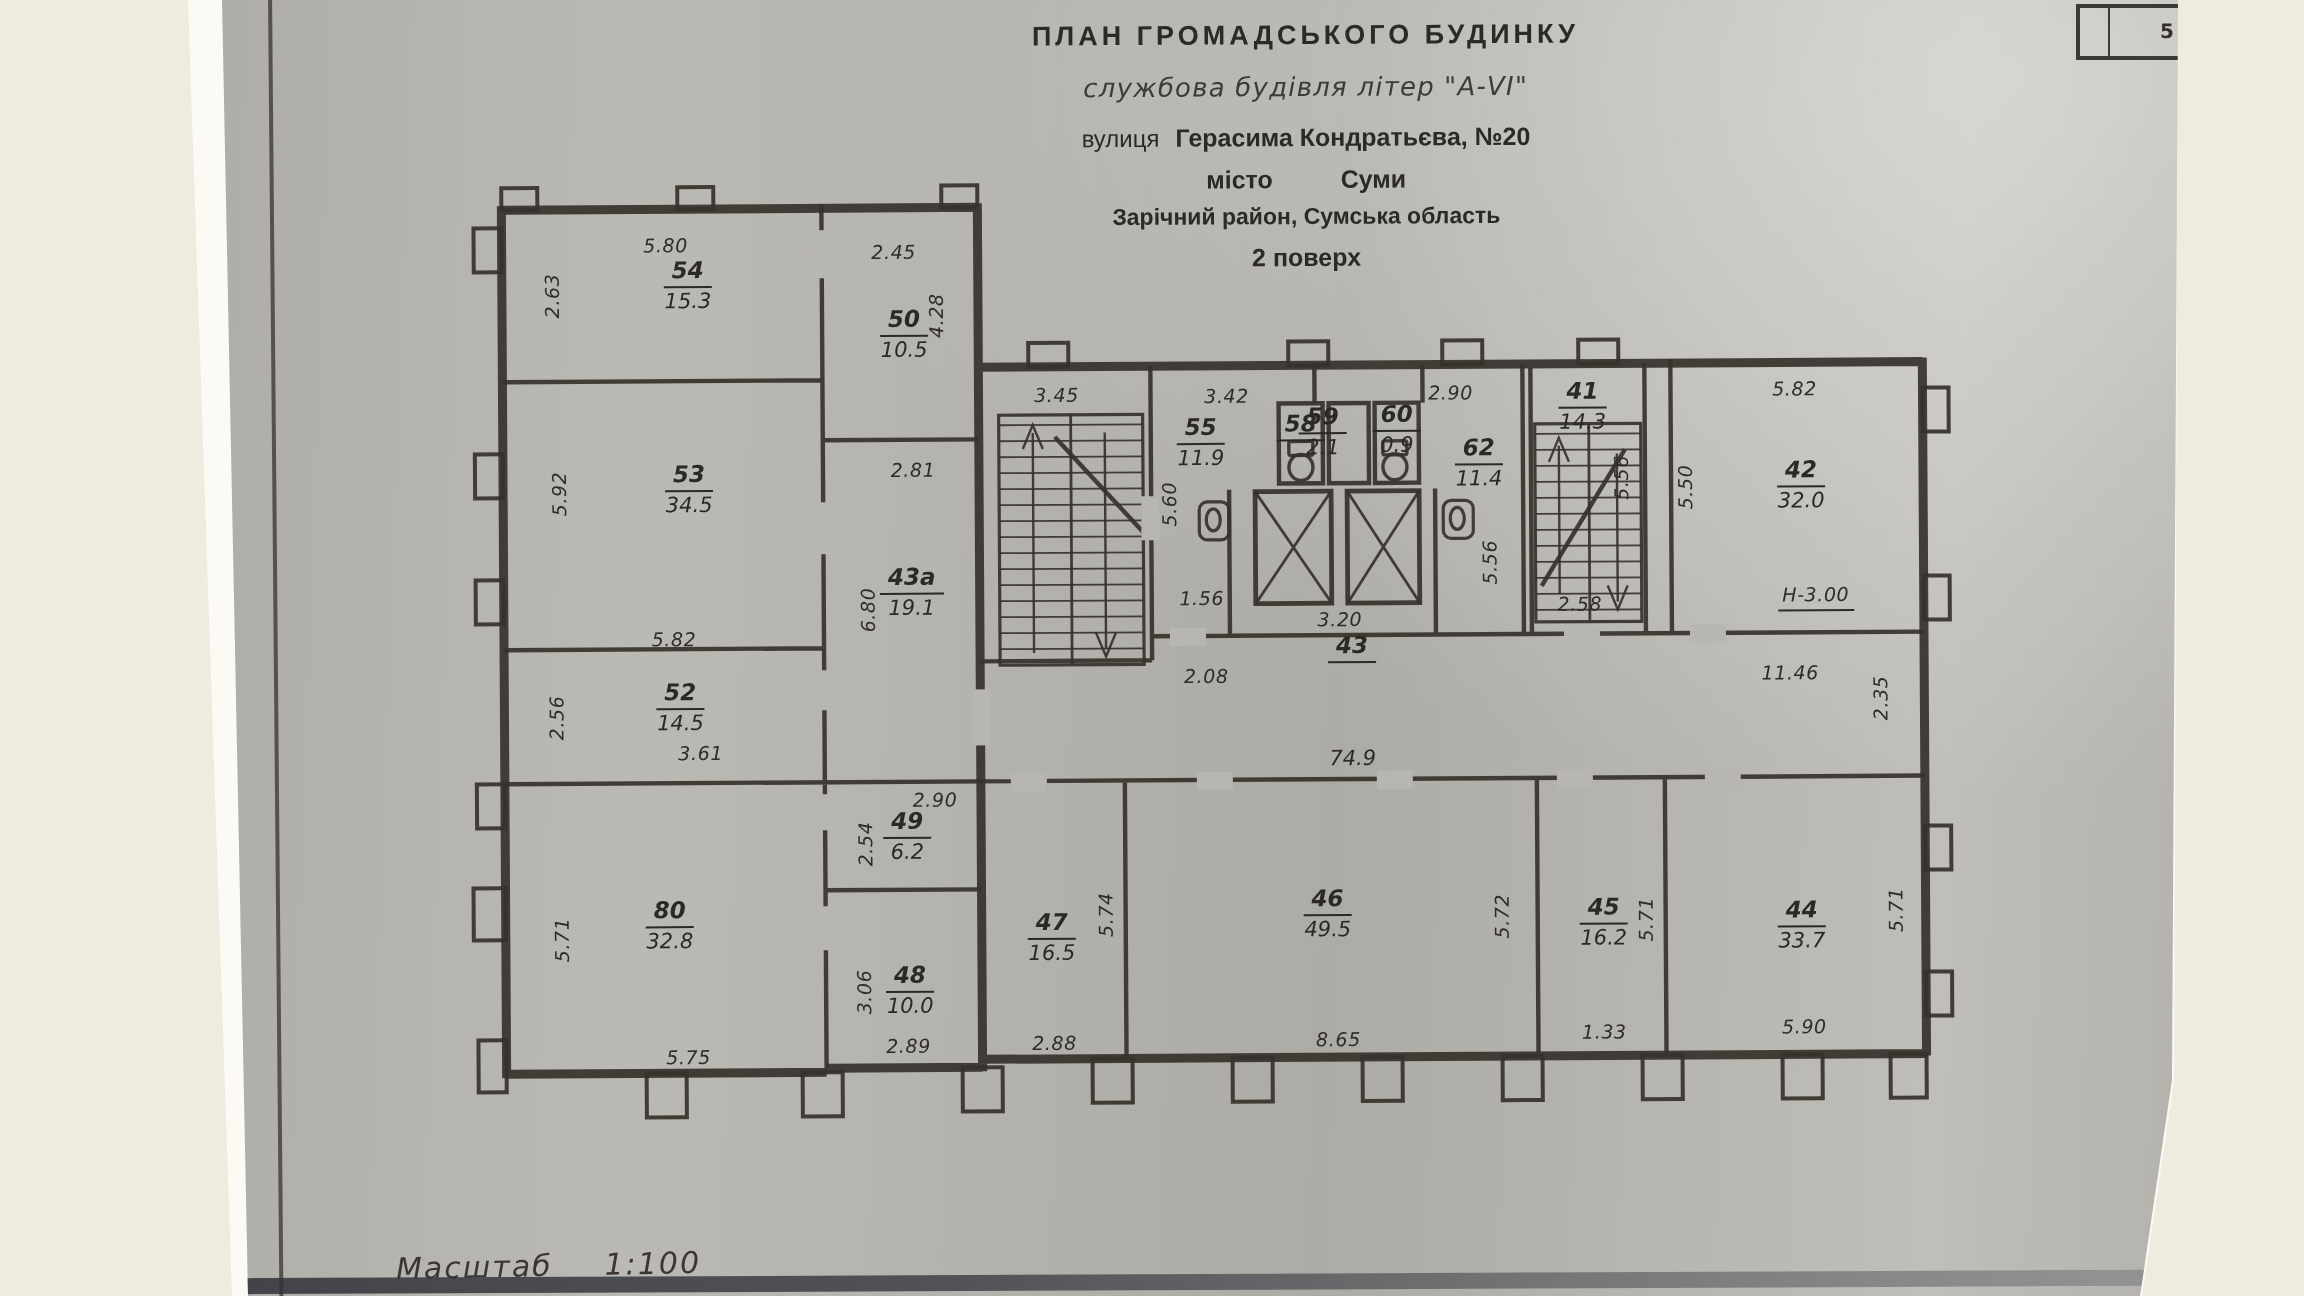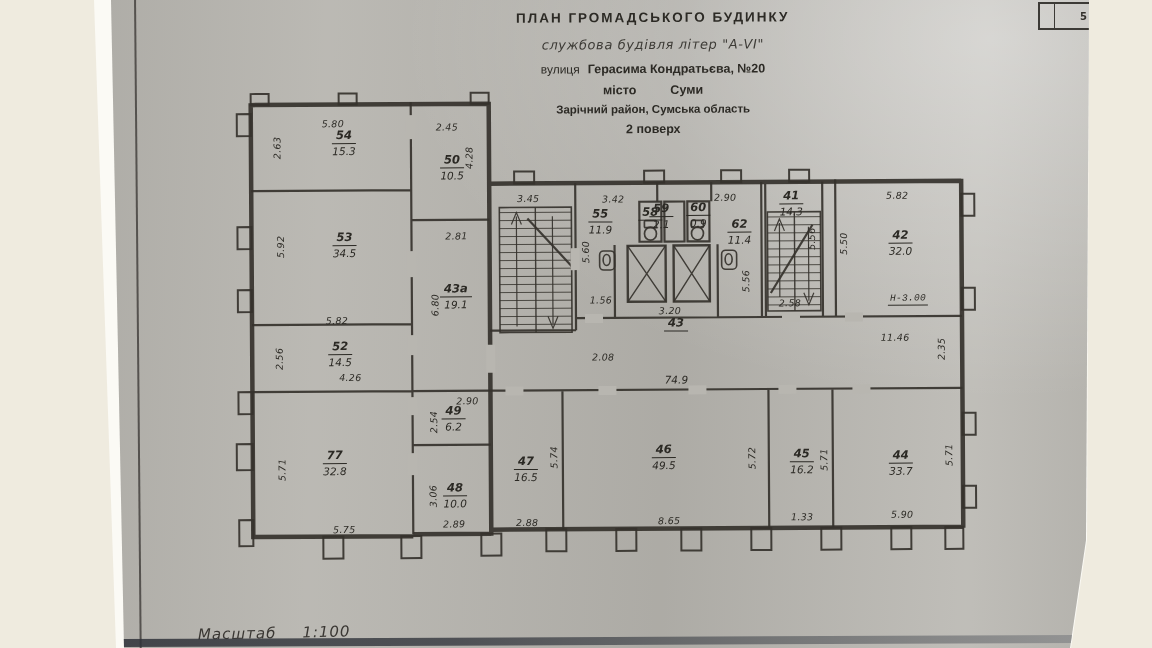--- a/index.html
+++ b/index.html
@@ -248,21 +248,21 @@
           </div>
           <div class="room-label" style="left: 453px; top: 417px;">
             <span class="rn">49</span>
             <span class="ra">6.2</span>
           </div>
           <div class="room-label" style="left: 454px; top: 494px;">
             <span class="rn">48</span>
             <span class="ra">10.0</span>
           </div>
           <div class="room-label" style="left: 334px; top: 461px;">
-            <span class="rn">77</span>
+            <span class="rn">80</span>
             <span class="ra">32.8</span>
           </div>
           <div class="room-label" style="left: 525px; top: 468px;">
             <span class="rn">47</span>
             <span class="ra">16.5</span>
           </div>
           <div class="room-label" style="left: 663px; top: 457px;">
             <span class="rn">46</span>
             <span class="ra">49.5</span>
           </div>
@@ -276,34 +276,34 @@
           </div>
           <span class="dim" style="left: 334px; top: 122px;">5.80</span>
           <span class="dim vert" style="left: 278px; top: 146px;">2.63</span>
           <span class="dim" style="left: 448px; top: 126px;">2.45</span>
           <span class="dim vert" style="left: 470px; top: 157px;">4.28</span>
           <span class="dim vert" style="left: 281px; top: 245px;">5.92</span>
           <span class="dim" style="left: 457px; top: 235px; text-align: center;">2.81</span>
           <span class="dim" style="left: 337px; top: 319px;">5.82</span>
           <span class="dim vert" style="left: 435px; top: 304px;">6.80</span>
           <span class="dim vert" style="left: 279px; top: 357px;">2.56</span>
-          <span class="dim" style="left: 350px; top: 376px;">4.26</span>
+          <span class="dim" style="left: 350px; top: 376px;">3.61</span>
           <span class="dim" style="left: 529px; top: 198px;">3.45</span>
           <span class="dim" style="left: 614px; top: 199px;">3.42</span>
           <span class="dim" style="left: 726px; top: 198px;">2.90</span>
           <span class="dim vert" style="left: 586px; top: 252px;">5.60</span>
           <span class="dim" style="left: 601px; top: 300px;">1.56</span>
-          <span class="dim" style="left: 603px; top: 357px; font-style: italic;">2.08</span>
+          <span class="dim" style="left: 603px; top: 339px; font-style: italic;">2.08</span>
           <span class="dim" style="left: 670px; top: 311px;">3.20</span>
           <span class="dim vert" style="left: 746px; top: 282px;">5.56</span>
           <span class="dim vert" style="left: 812px; top: 240px;">5.56</span>
           <span class="dim" style="left: 790px; top: 304px;">2.58</span>
           <span class="dim vert" style="left: 844px; top: 245px;">5.50</span>
           <span class="dim" style="left: 898px; top: 197px;">5.82</span>
-          <span class="dim und" style="left: 908px; top: 301px; font-family: Liberation Mono, monospace;">Н-3.00</span>
+          <span class="dim und" style="left: 908px; top: 301px;">Н-3.00</span>
           <span class="dim" style="left: 895px; top: 339px;">11.46</span>
           <span class="dim vert" style="left: 941px; top: 351px;">2.35</span>
           <span class="dim" style="left: 467px; top: 400px;">2.90</span>
           <span class="dim vert" style="left: 433px; top: 421px;">2.54</span>
           <span class="dim vert" style="left: 432px; top: 495px;">3.06</span>
           <span class="dim" style="left: 453px; top: 523px; text-align: right;">2.89</span>
           <span class="dim vert" style="left: 281px; top: 468px;">5.71</span>
           <span class="dim" style="left: 343px; top: 528px;">5.75</span>
           <span class="dim vert" style="left: 553px; top: 457px;">5.74</span>
           <span class="dim" style="left: 526px; top: 522px;">2.88</span>

